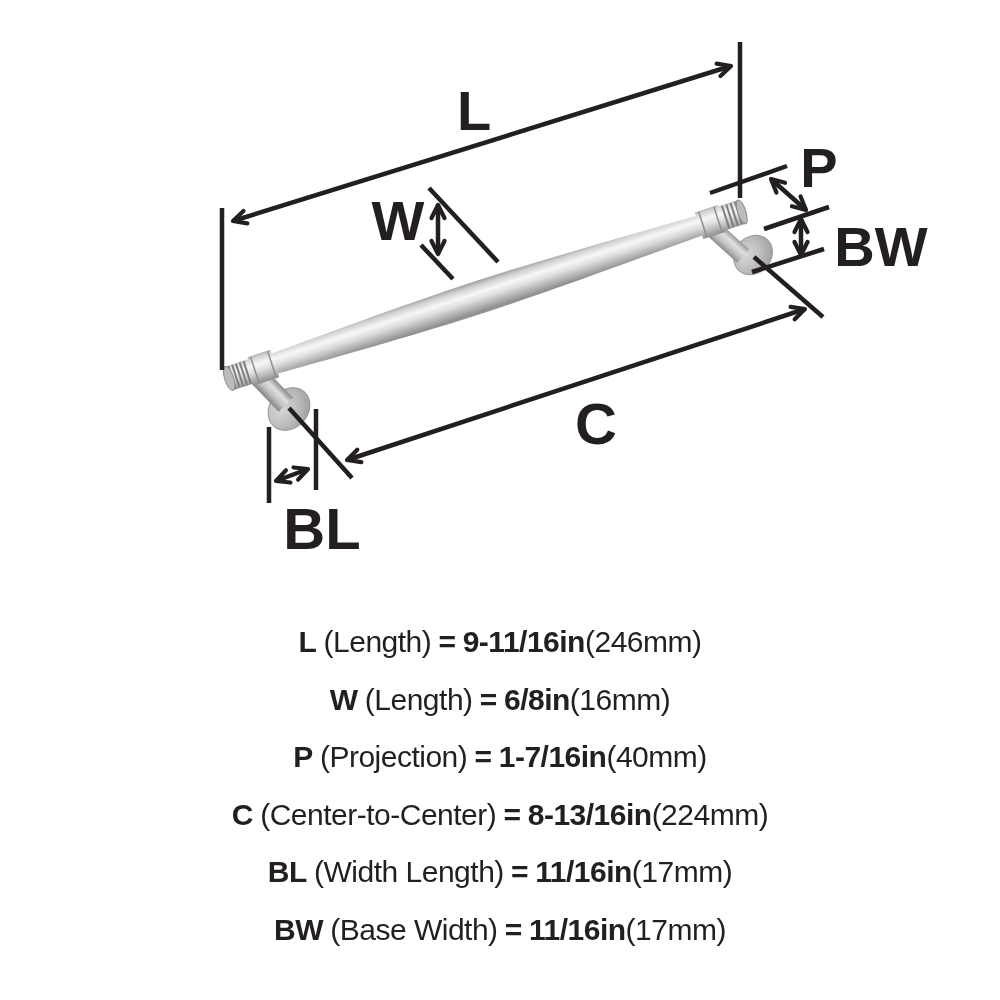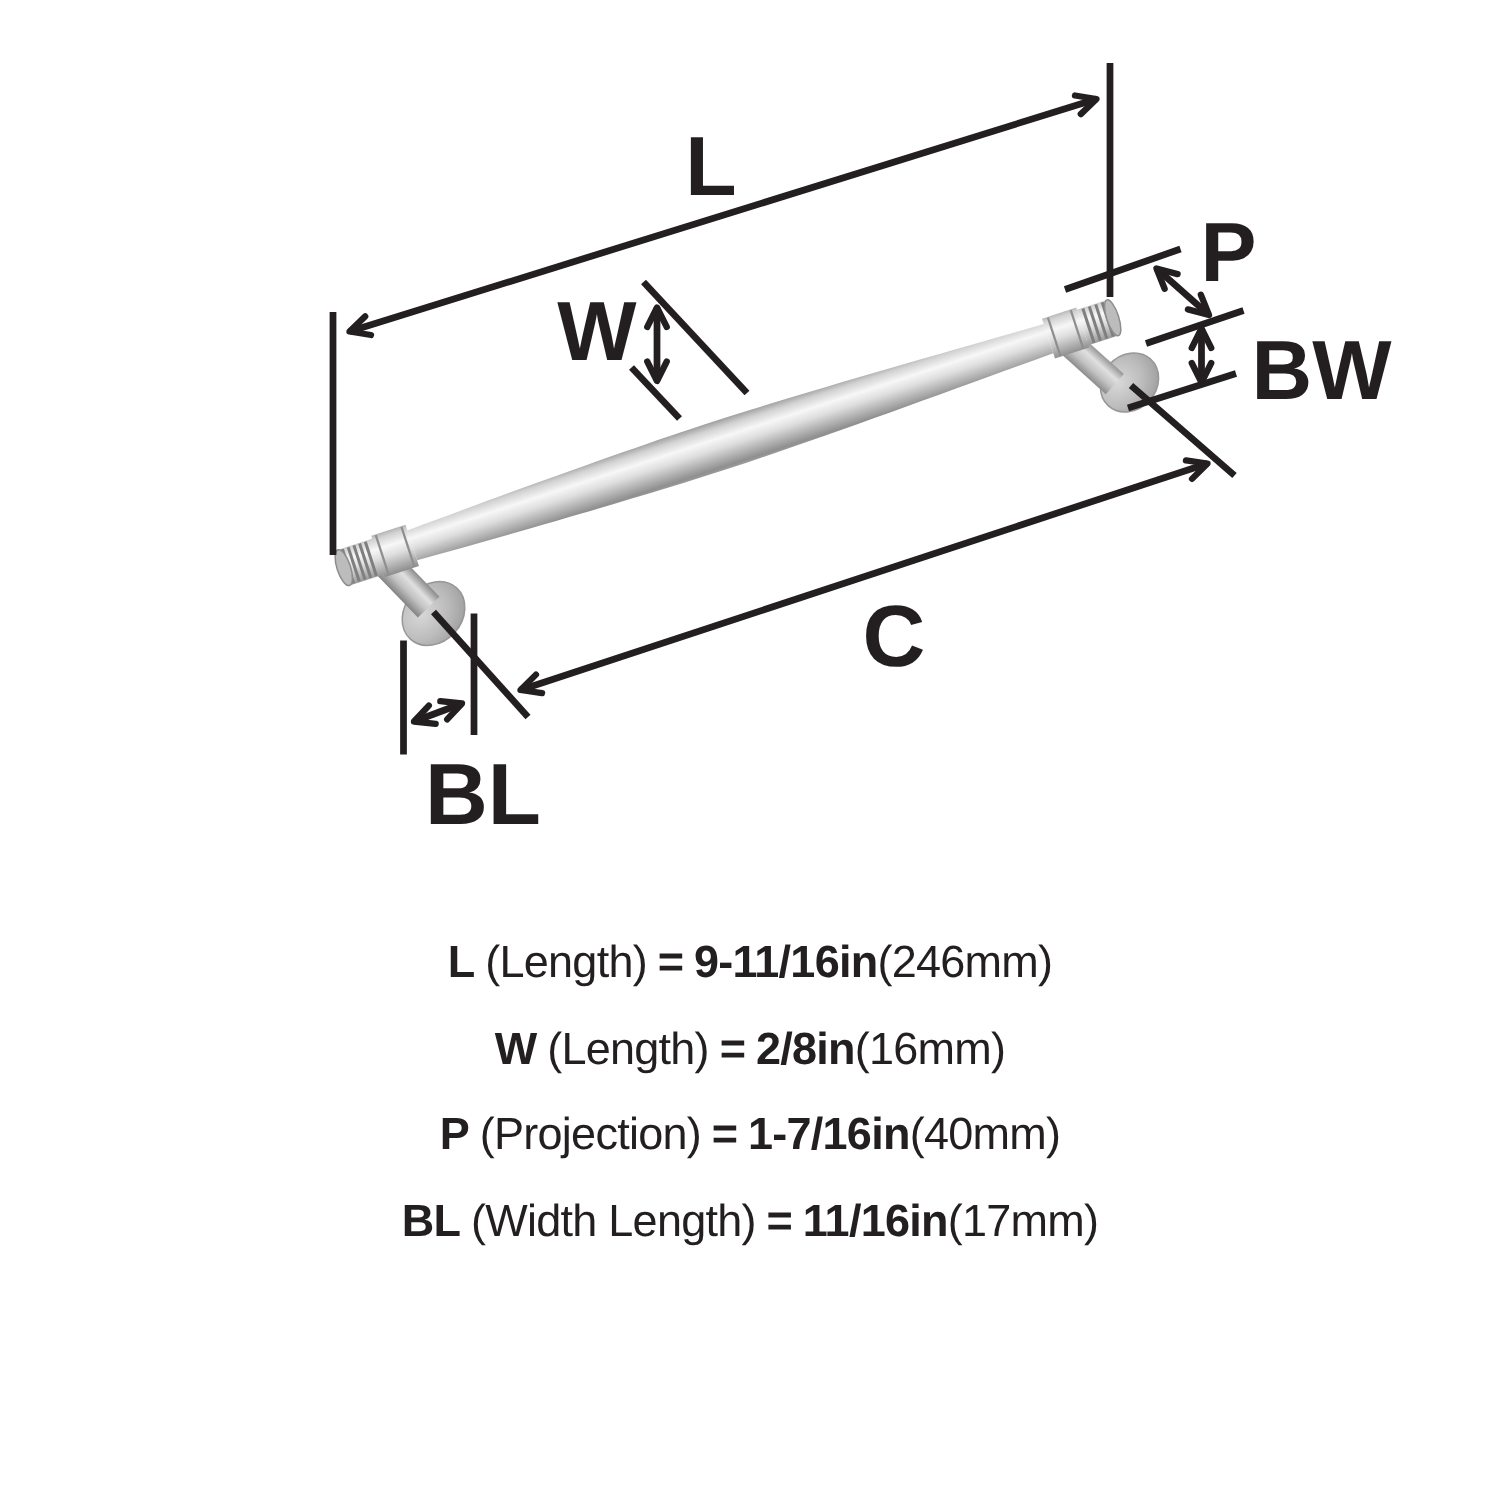--- a/index.html
+++ b/index.html
@@ -136,23 +136,29 @@
       <line class="dimline" x1="276" y1="481" x2="308" y2="469" marker-start="url(#ah)" marker-end="url(#ah)"></line>
       <text class="callout" x="322" y="549" font-size="58" text-anchor="middle">BL</text>
     </g>
   </svg>
 
   <div id="spec-list">
     <div class="spec-row">
       <span class="spec-code">L</span><span class="spec-name">(Length)</span><span class="spec-eq">=</span><span class="spec-imperial">9-11/16in</span><span class="spec-metric">(246mm)</span>
     </div>
     <div class="spec-row">
-      <span class="spec-code">W</span><span class="spec-name">(Length)</span><span class="spec-eq">=</span><span class="spec-imperial">2/8in</span><span class="spec-metric">(16mm)</span>
+      <span class="spec-code">W</span><span class="spec-name">(Length)</span><span class="spec-eq">=</span><span class="spec-imperial">6/8in</span><span class="spec-metric">(16mm)</span>
     </div>
     <div class="spec-row">
       <span class="spec-code">P</span><span class="spec-name">(Projection)</span><span class="spec-eq">=</span><span class="spec-imperial">1-7/16in</span><span class="spec-metric">(40mm)</span>
     </div>
     <div class="spec-row">
+      <span class="spec-code">C</span><span class="spec-name">(Center-to-Center)</span><span class="spec-eq">=</span><span class="spec-imperial">8-13/16in</span><span class="spec-metric">(224mm)</span>
+    </div>
+    <div class="spec-row">
       <span class="spec-code">BL</span><span class="spec-name">(Width Length)</span><span class="spec-eq">=</span><span class="spec-imperial">11/16in</span><span class="spec-metric">(17mm)</span>
+    </div>
+    <div class="spec-row">
+      <span class="spec-code">BW</span><span class="spec-name">(Base Width)</span><span class="spec-eq">=</span><span class="spec-imperial">11/16in</span><span class="spec-metric">(17mm)</span>
     </div>
   </div>
 
 </div>
 
 </body></html>

